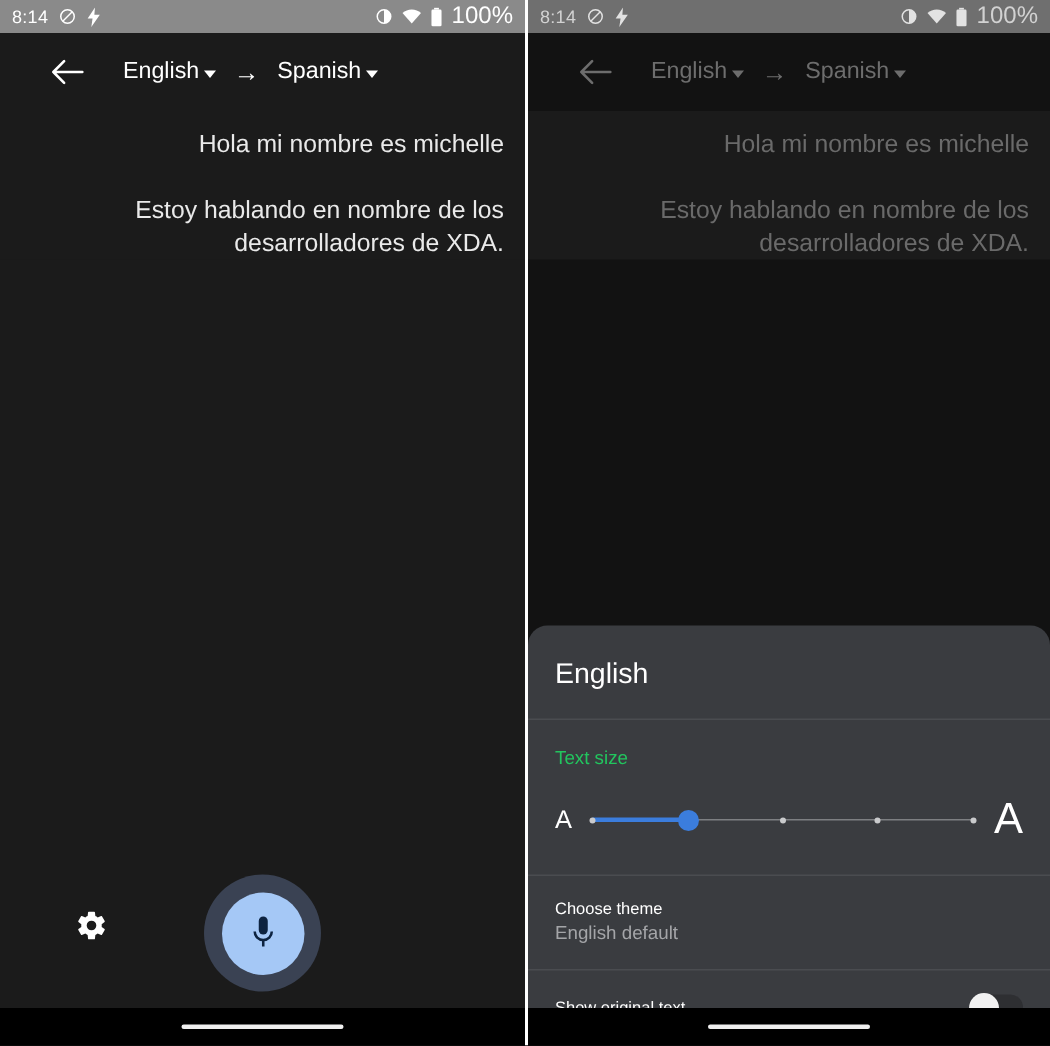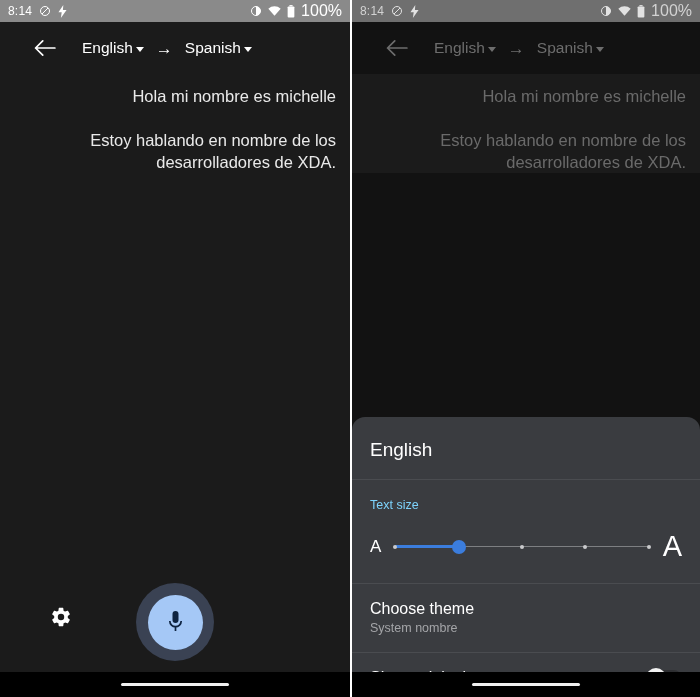--- a/index.html
+++ b/index.html
@@ -191,21 +191,21 @@
     padding: 22px 18px 18px 18px;
   }
   .divider {
     height: 1px;
     background: #4a4c50;
     width: 100%;
   }
   .sheet-section { padding: 18px 18px 0 18px; }
   .section-label {
     font-size: 12.5px;
-    color: #7dd3fc;
+    color: #22c55e;
     margin-bottom: 20px;
   }
 
   .slider-row {
     display: flex;
     align-items: center;
     gap: 14px;
     padding-bottom: 22px;
   }
   .a-small { font-size: 17px; color: #ffffff; line-height: 1; }
@@ -245,21 +245,21 @@
     transform: translateX(-50%);
   }
 
   .setting-row {
     padding: 16px 18px 17px 18px;
     display: flex;
     align-items: center;
     justify-content: space-between;
   }
   .setting-texts { display: flex; flex-direction: column; gap: 3px; }
-  .setting-title { font-size: 16px; color: #ffffff; }
+  .setting-title { font-size: 11px; color: #ffffff; }
   .setting-sub { font-size: 12.5px; color: #a4a5a8; }
 
   .toggle {
     width: 36px; height: 17px;
     border-radius: 9px;
     background: #2e2f32;
     position: relative;
     flex: 0 0 auto;
   }
   .toggle-knob {
@@ -447,21 +447,21 @@
           </div>
           <span class="a-large">A</span>
         </div>
       </div>
 
       <div class="divider"></div>
 
       <div class="setting-row">
         <div class="setting-texts">
           <span class="setting-title">Choose theme</span>
-          <span class="setting-sub">System nombre</span>
+          <span class="setting-sub">English default</span>
         </div>
       </div>
 
       <div class="divider"></div>
 
       <div class="setting-row">
         <div class="setting-texts">
           <span class="setting-title">Show original text</span>
         </div>
         <div class="toggle">

